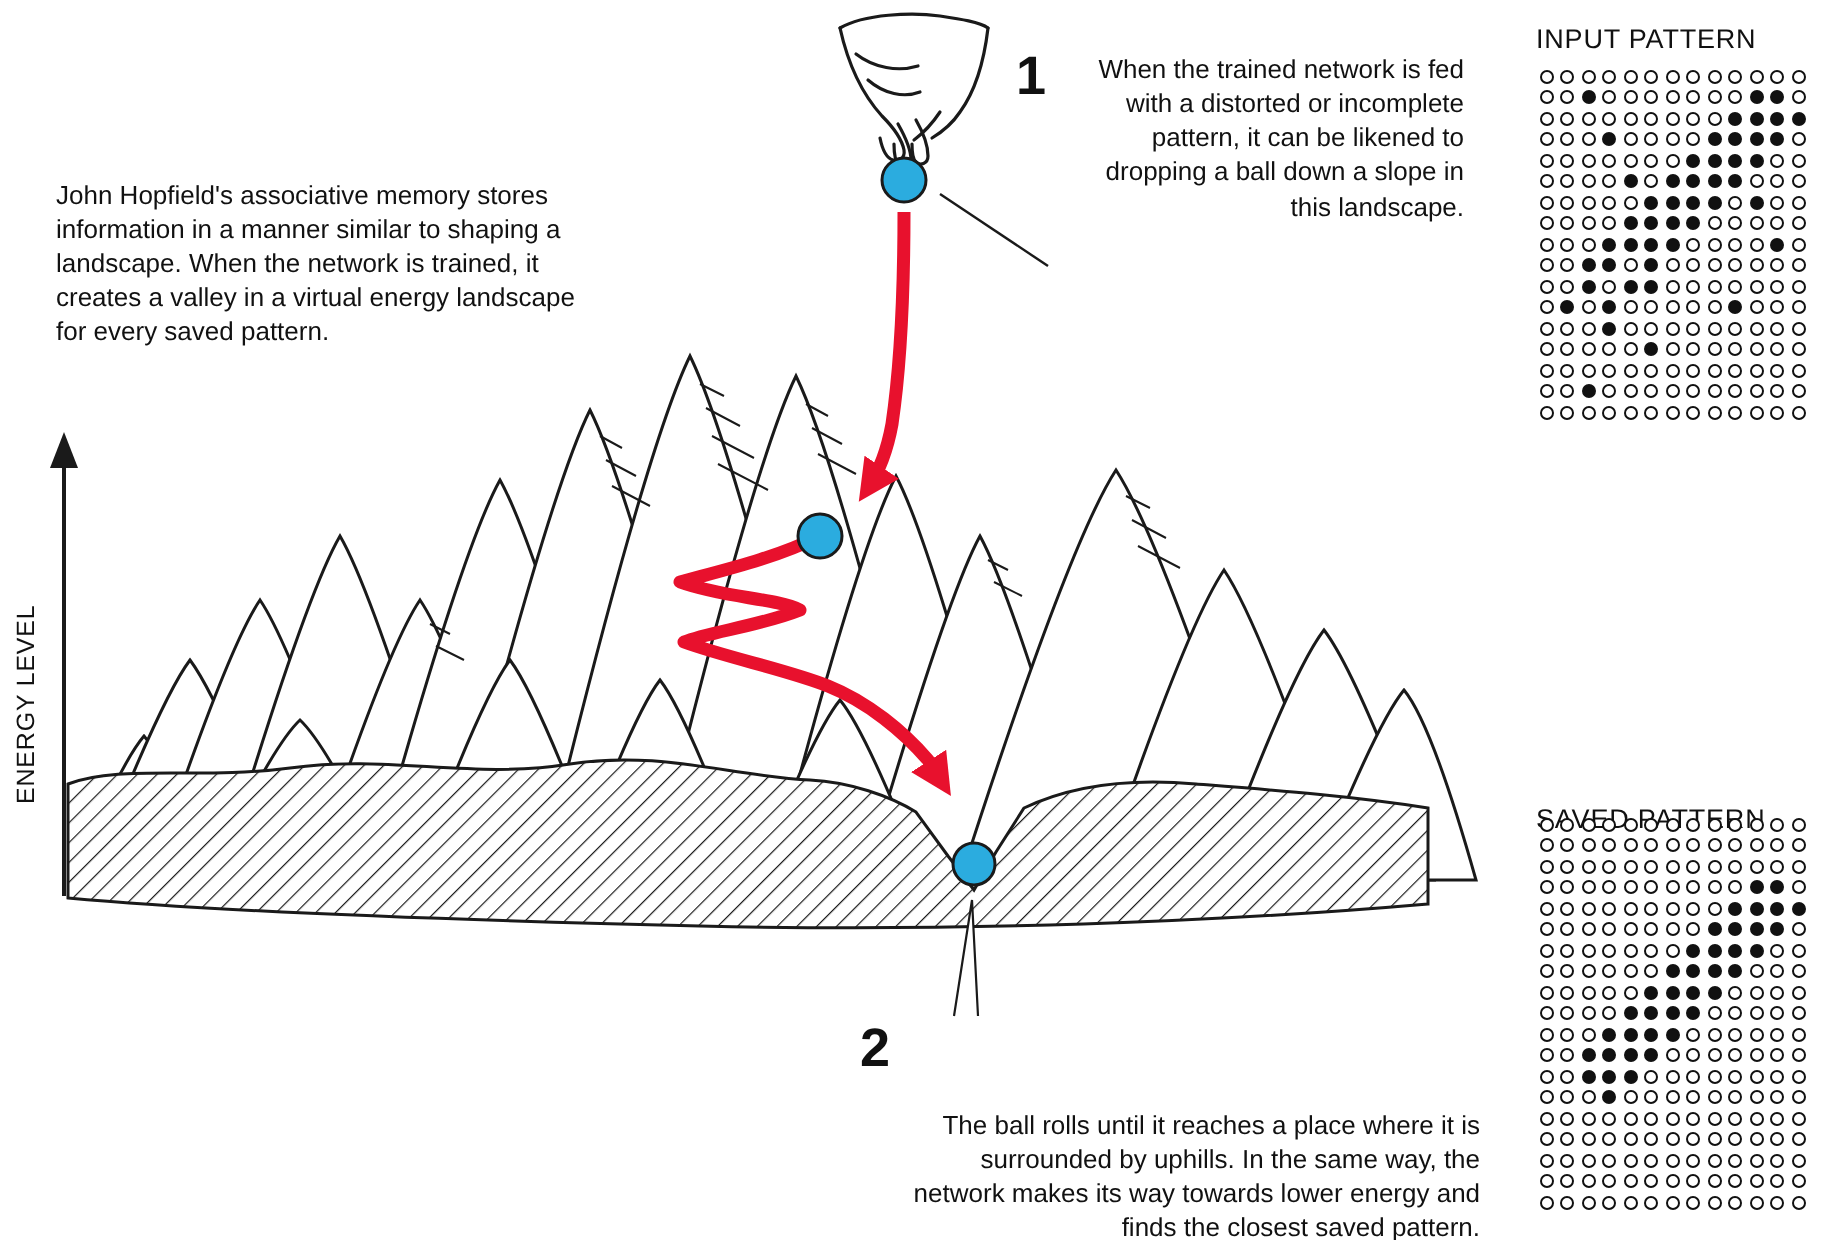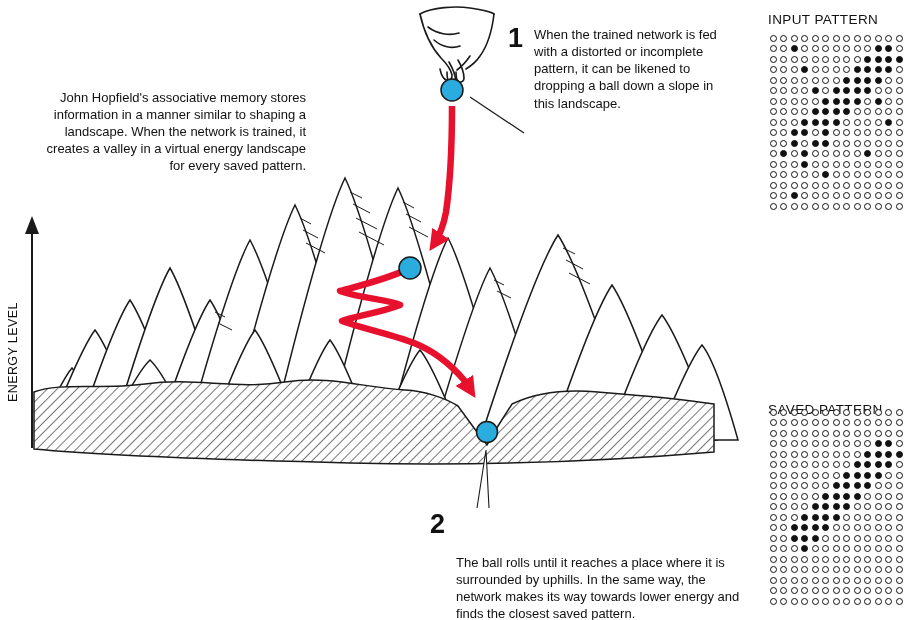--- a/index.html
+++ b/index.html
@@ -1,24 +1,24 @@
 <!DOCTYPE html>
 <html><head>
 <meta charset="utf-8">
 <style>
   html,body{margin:0;padding:0;background:#fff;}
   .page{position:relative;width:924px;height:620px;background:#ffffff;overflow:hidden;
         font-family:"Liberation Sans",sans-serif;color:#111;}
   svg.scene{position:absolute;left:0;top:0;}
   .title{position:absolute;left:28px;top:14px;font-size:25px;font-weight:700;
          line-height:1.14;letter-spacing:-0.2px;white-space:pre-line;}
-  .intro{position:absolute;left:28px;top:90px;width:278px;font-size:13px;line-height:1.3;text-align:right;}
+  .intro{position:absolute;left:28px;top:90px;width:278px;font-size:13px;line-height:1.3;}
   .step{position:absolute;display:flex;gap:11px;}
   .step-num{font-size:27px;font-weight:700;line-height:0.95;}
-  .step-text{font-size:13px;line-height:1.32;}
+  .step-text{font-size:13px;line-height:1.32;text-align:right;}
   #step1{left:508px;top:26px;}
   #step1 .step-text{width:198px;}
   #step2{left:430px;top:512px;}
   #step2 .step-text{width:284px;margin-top:42px;}
   .pat-label{position:absolute;font-size:13.5px;font-weight:500;letter-spacing:0.4px;}
   #input-label{left:768px;top:12px;}
   #saved-label{left:768px;top:386px;margin-top:16px;}
   .pattern-grid{position:absolute;display:grid;grid-template-columns:repeat(13,10.5px);
                 grid-auto-rows:10.5px;}
   #input-grid{left:768px;top:33px;}

